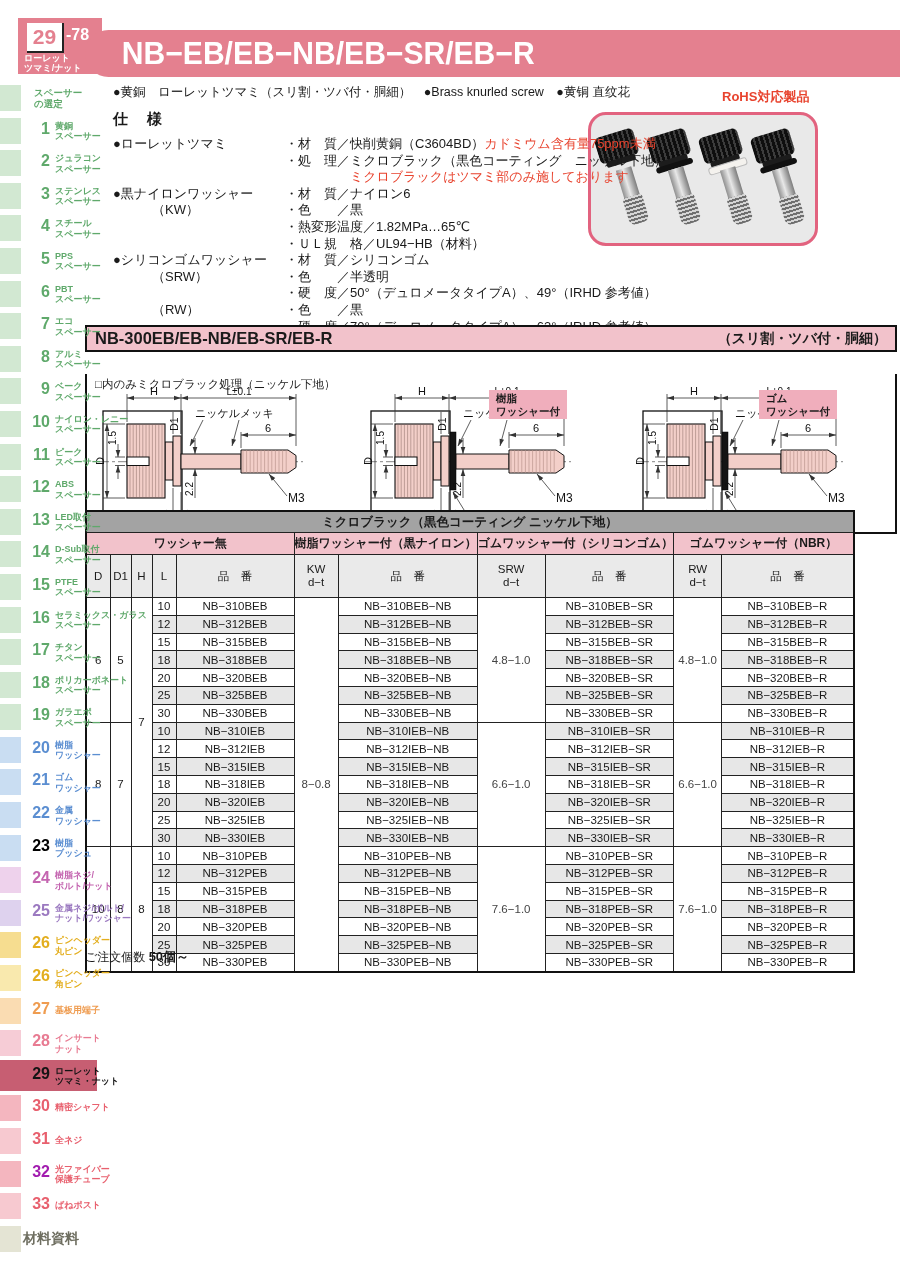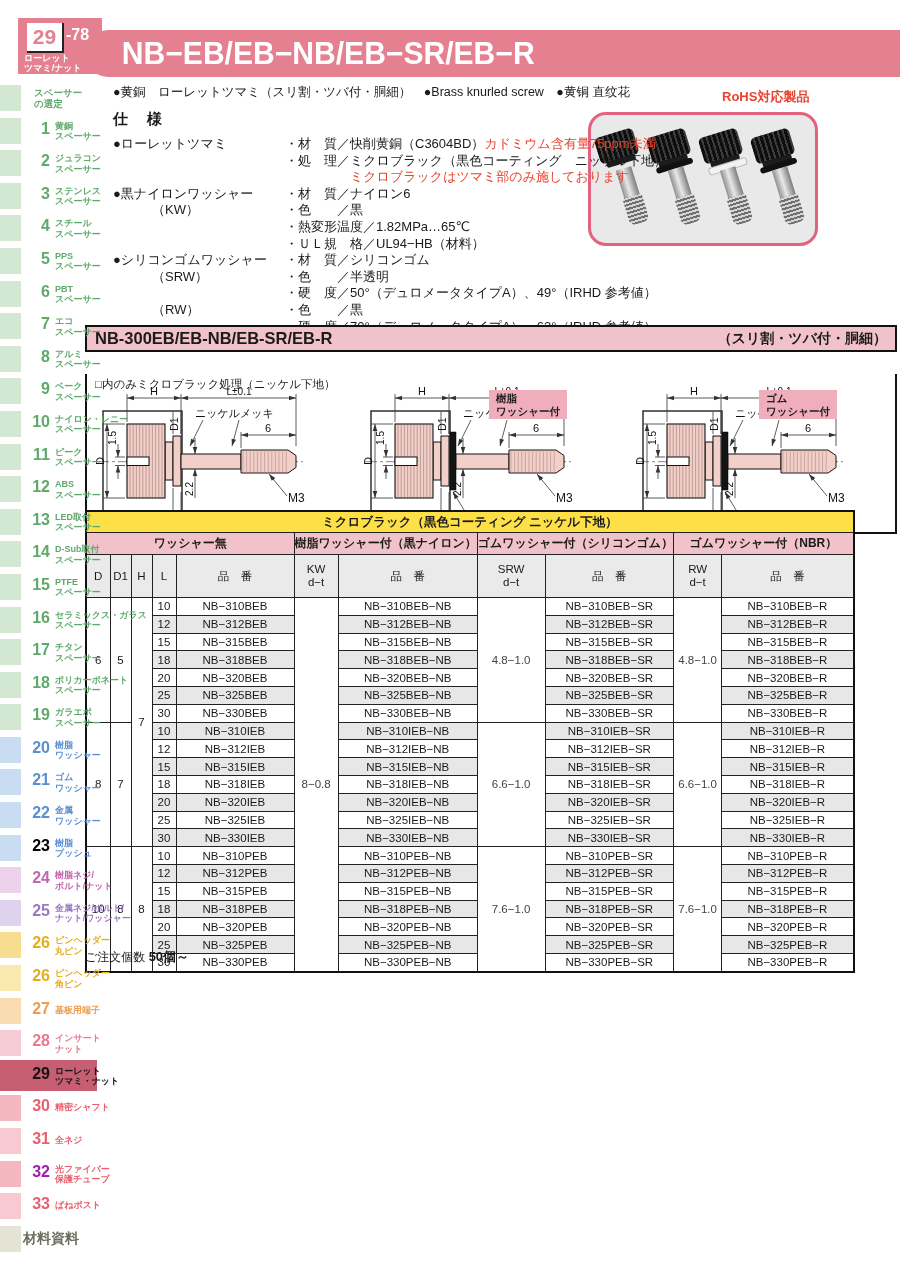--- a/index.html
+++ b/index.html
@@ -53,21 +53,21 @@
         box-sizing:border-box;background:#fff;margin-top:24px;}
   #diagram-note{position:absolute;left:8px;top:3px;font-size:11.5px;}
   .diagram{position:absolute;top:12px;width:260px;height:148px;}
   .tag{position:absolute;background:#f0aebc;color:#1a1a1a;font-size:10.5px;font-weight:bold;
        line-height:12.5px;padding:2px 7px;z-index:5;}
 
   
   #parts-table{position:absolute;left:85px;top:510px;border-collapse:collapse;table-layout:fixed;}
   #parts-table th,#parts-table td{border:1px solid #222;padding:0;text-align:center;overflow:hidden;white-space:nowrap;}
   #parts-table{border:2px solid #111;}
-  .spanhead{height:20px;font-size:12.5px;font-weight:bold;background:#fde047;}
+  .spanhead{height:20px;font-size:12.5px;font-weight:bold;background:#a3a3a3;}
   .pinkrow th{height:21px;background:#f2c2cb;font-size:12px;font-weight:bold;}
   .grayrow th{height:42px;background:#eaeaea;font-size:11.5px;font-weight:normal;line-height:13px;}
   #parts-table td{height:16.8px;font-size:11.5px;}
   td.pn{font-size:11.5px;}
   td.dim{font-size:12px;background:#fff;}
   td.dt{font-size:11px;color:#444;background:#fff;}
   td.st{background:#e7e7e7;}
   #order-note{left:85px;top:948px;width:728px;text-align:left;font-size:12px;}
   #order-note b{font-size:13px;}
 

